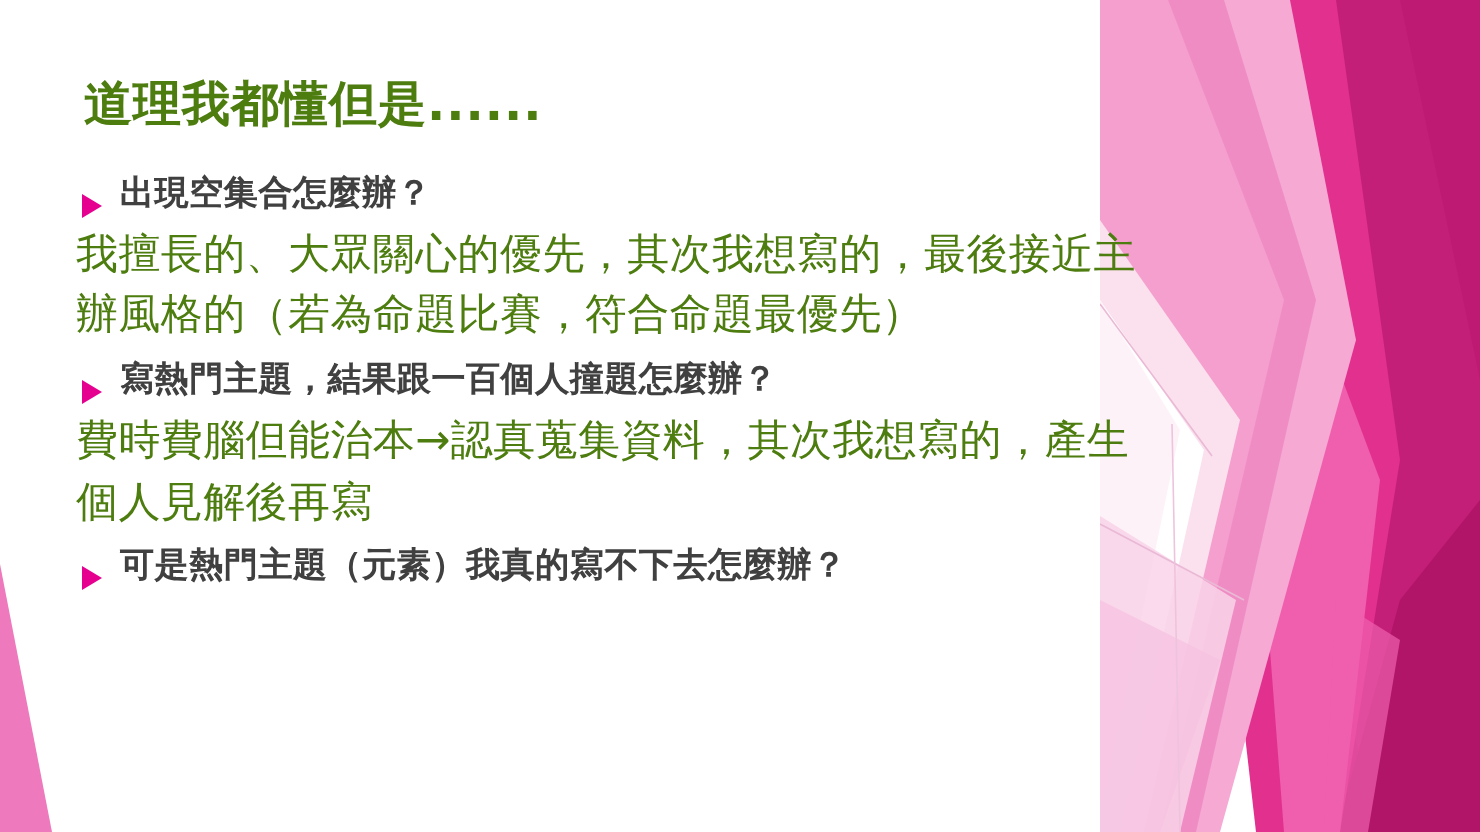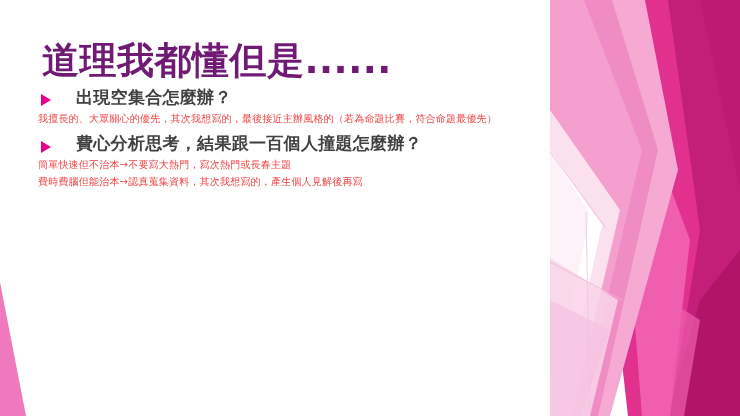--- a/index.html
+++ b/index.html
@@ -33,62 +33,61 @@
     position: absolute;
     left: 0;
     top: 0;
     width: 600px;
     height: 416px;
   }
   #slide-title {
     position: absolute;
     left: 42px;
     top: 36px;
-    font-size: 37px;
+    font-size: 24px;
     font-weight: bold;
     letter-spacing: 0.5px;
-    color: #701a75;
+    color: #4d7c0f;
     white-space: nowrap;
   }
   #body-blocks {
     position: absolute;
     left: 36px;
     top: 86px;
     width: 545px;
   }
   .qa-block {
     margin-bottom: 6px;
   }
   .q-row {
     display: flex;
-    align-items: center;
+    align-items: flex-end;
     margin-bottom: 3px;
-    gap: 16px;
   }
   .bullet-tri {
     flex: 0 0 auto;
     width: 0;
     height: 0;
     border-top: 6px solid transparent;
     border-bottom: 6px solid transparent;
     border-left: 10px solid #e6008f;
     margin-top: 6px;
     margin-right: 9px;
     margin-left: 5px;
   }
   .q-text {
     font-size: 17px;
     font-weight: bold;
     color: #404040;
     line-height: 1.34;
     letter-spacing: 0.3px;
   }
   .a-text {
-    font-size: 10px;
-    color: #ef4444;
+    font-size: 21px;
+    color: #4d7c0f;
     line-height: 1.46;
     letter-spacing: 0.2px;
     margin: 0 0 2px 2px;
   }
 </style>
 </head>
 <body>
 
 <div id="slide">
 
@@ -126,24 +125,27 @@
         <div class="q-row">
           <span class="bullet-tri"></span>
           <span class="q-text">出現空集合怎麼辦？</span>
         </div>
         <p class="a-text">我擅長的、大眾關心的優先，其次我想寫的，最後接近主辦風格的（若為命題比賽，符合命題最優先）</p>
       </div>
 
       <div class="qa-block">
         <div class="q-row">
           <span class="bullet-tri"></span>
-          <span class="q-text">費心分析思考，結果跟一百個人撞題怎麼辦？</span>
+          <span class="q-text">寫熱門主題，結果跟一百個人撞題怎麼辦？</span>
         </div>
-        <p class="a-text">簡單快速但不治本→不要寫大熱門，寫次熱門或長春主題</p>
         <p class="a-text">費時費腦但能治本→認真蒐集資料，其次我想寫的，產生個人見解後再寫</p>
       </div>
 
       <div class="qa-block">
+        <div class="q-row">
+          <span class="bullet-tri"></span>
+          <span class="q-text">可是熱門主題（元素）我真的寫不下去怎麼辦？</span>
+        </div>
       </div>
 
     </div>
   </div>
 </div>
 
 </body></html>

